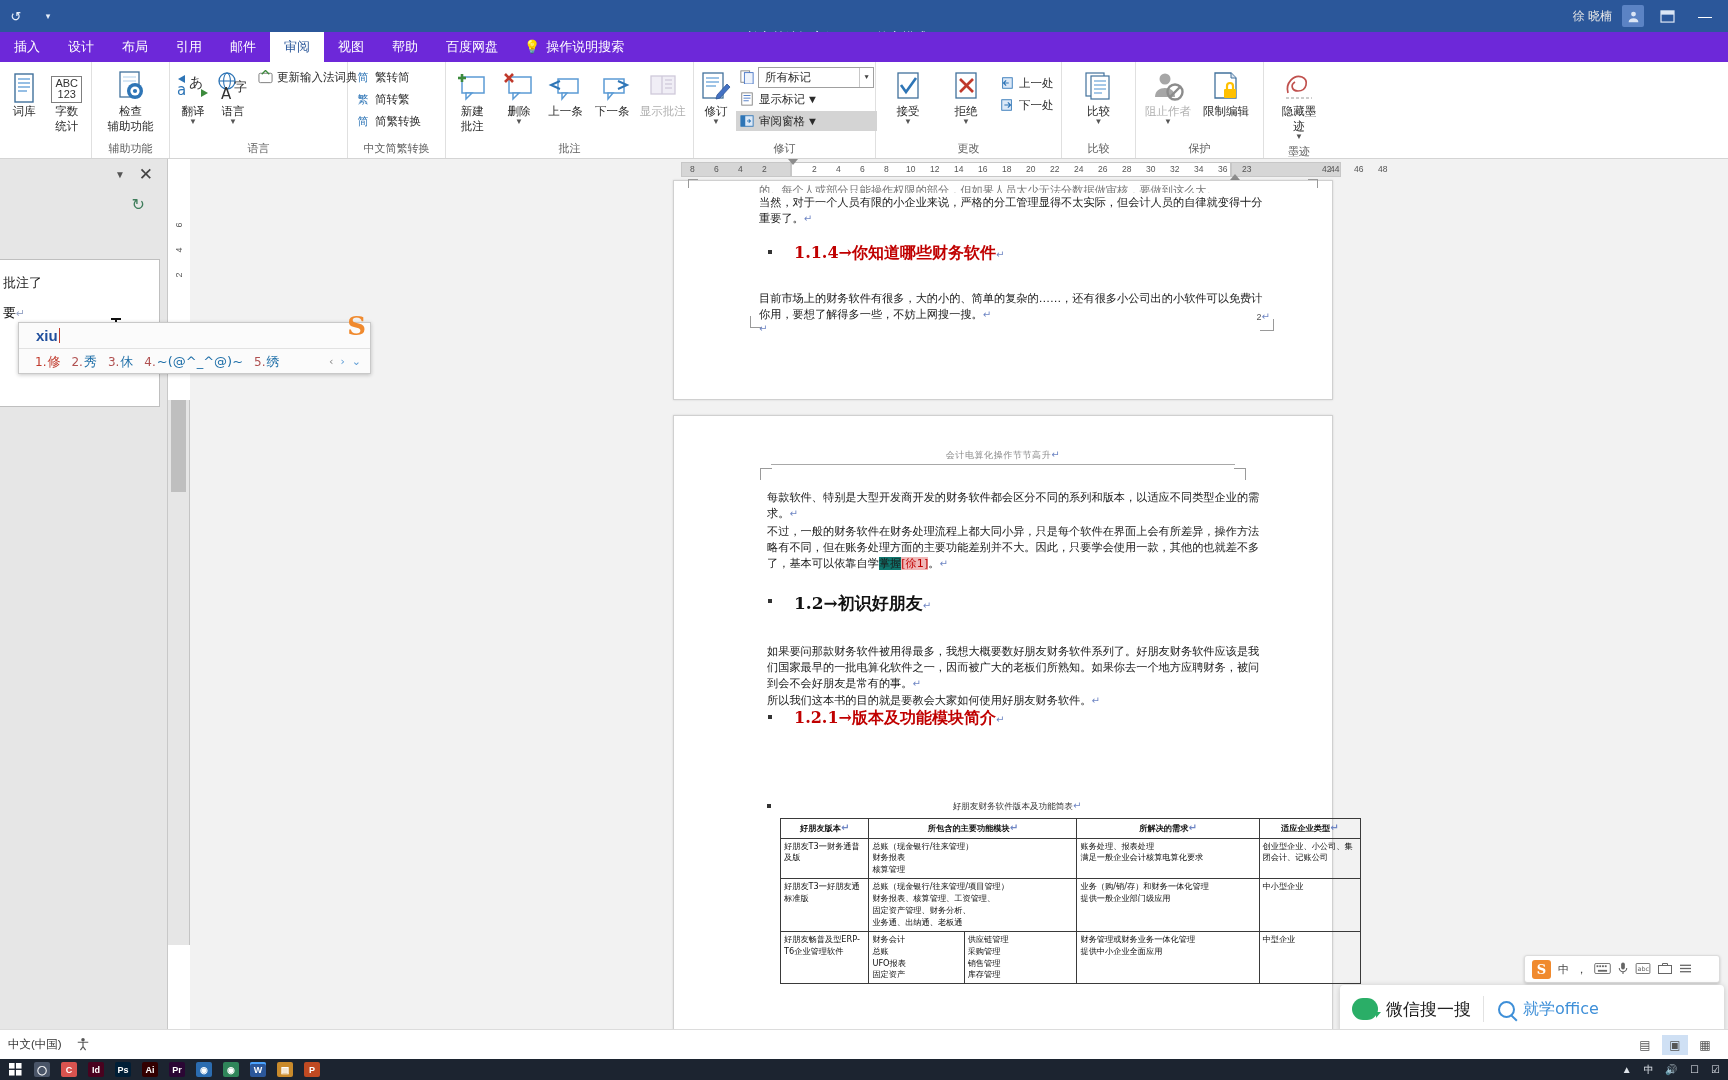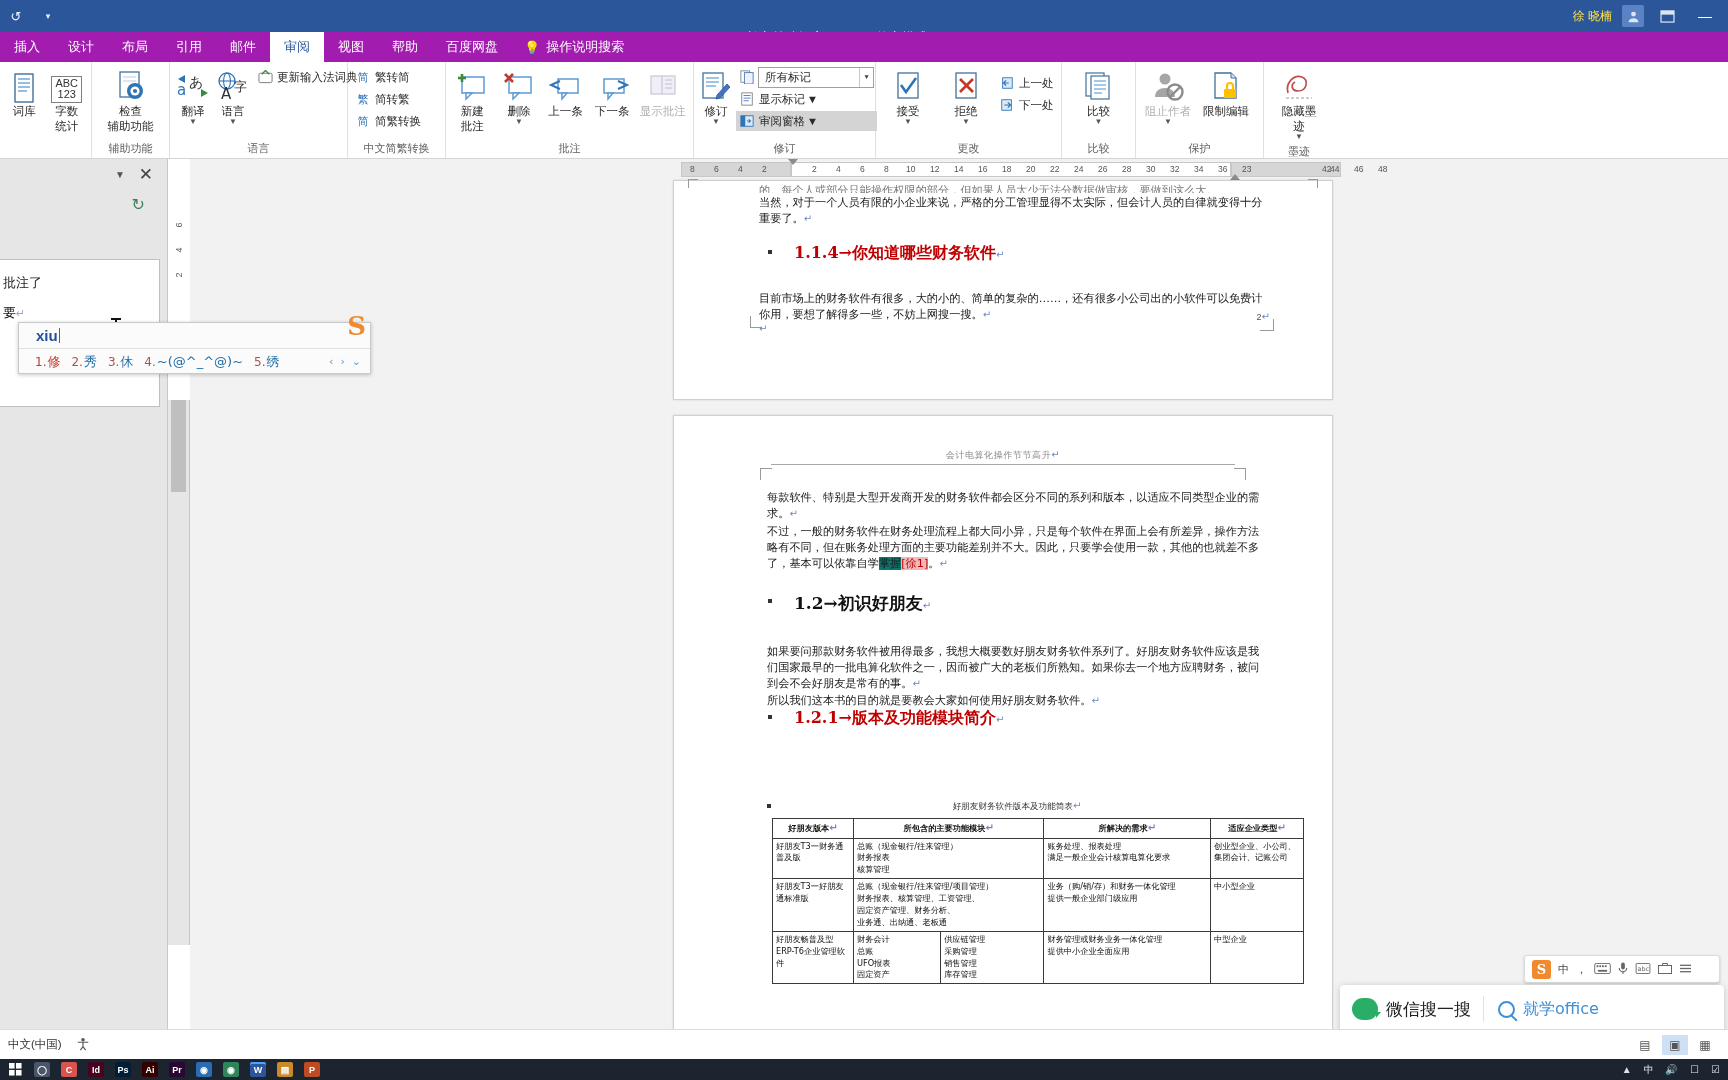--- a/index.html
+++ b/index.html
@@ -17,31 +17,31 @@
   }
   .qat { display: flex; align-items: center; padding-left: 6px; gap: 12px; }
   .qat-btn { width: 20px; height: 20px; display: flex; align-items: center;
     justify-content: center; color: #e6eefa; font-size: 13px; }
   .title-center {
     position: absolute; left: 0; right: 8px; text-align: center;
     font-size: 13px; color: #eaf0fa; pointer-events: none; margin-top: 44px;
   }
   .title-right { position: absolute; right: 0; top: 0; height: 32px;
     display: flex; align-items: center; gap: 10px; padding-right: 8px; }
-  .user-name { font-size: 12px; color: #fde047; }
+  .user-name { font-size: 12px; color: #e5e5e5; }
   .avatar-box { width: 22px; height: 22px; border-radius: 2px; background: #5b83c4;
     display: flex; align-items: center; justify-content: center; }
   .ribbon-opt { width: 26px; height: 22px; display: flex; align-items: center; justify-content: center; }
   .win-btn { width: 30px; height: 26px; display: flex; align-items: center;
     justify-content: center; color: #fff; font-size: 14px; }
 
   
   .tabbar {
     position: absolute; top: 32px; left: 0; width: 1728px; height: 30px;
-    background: #a21caf; display: flex; align-items: center;
+    background: #6d28d9; display: flex; align-items: center; font-family: Liberation Mono, monospace;
   }
   .tab {
     height: 30px; padding: 0 14px; display: flex; align-items: center;
     font-size: 13px; color: #ffffff; white-space: nowrap;
   }
   .tab.active { background: #ffffff; color: #2b579a; }
   .tellme { display: flex; align-items: center; gap: 6px; padding: 0 12px;
     color: #fff; font-size: 13px; height: 30px; }
   .bulb { font-size: 13px; color: #ffd966; }
 
@@ -745,21 +745,21 @@
 
       <div style="position:absolute; left:120px; top:292px;">
         <span class="bullet"></span>
         <span class="p-red">1.2.1→版本及功能模块简介</span><span class="pilc">↵</span>
       </div>
 
 
       <div style="position:absolute; left:93px; top:388px; width:4px; height:4px; background:#333;"></div>
       <div class="tblcap" style="position:absolute; left:93px; width:500px; top:384px;"><span>好朋友财务软件版本及功能简表</span><span class="pilc">↵</span></div>
 
-      <table class="doctbl" style="position:absolute; left:98px; top:402px; width:532px;">
+      <table class="doctbl" style="position:absolute; left:106px; top:402px; width:581px;">
         <thead>
           <tr>
             <th style="width:68px"><span>好朋友版本</span><span class="pilc">↵</span></th>
             <th style="width:160px"><span>所包含的主要功能模块</span><span class="pilc">↵</span></th>
             <th style="width:140px"><span>所解决的需求</span><span class="pilc">↵</span></th>
             <th style="width:78px"><span>适应企业类型</span><span class="pilc">↵</span></th>
           </tr>
         </thead>
         <tbody>
           <tr>

